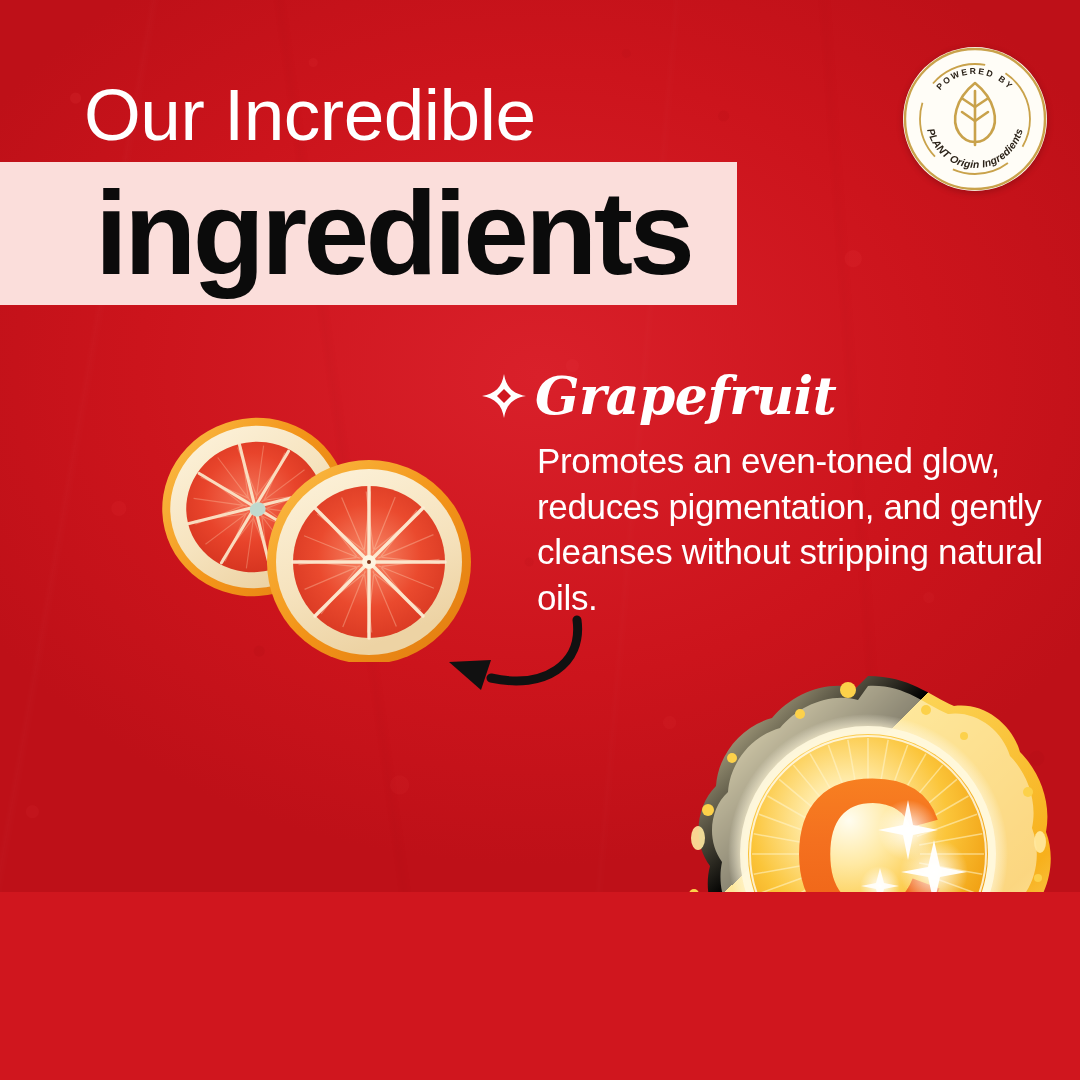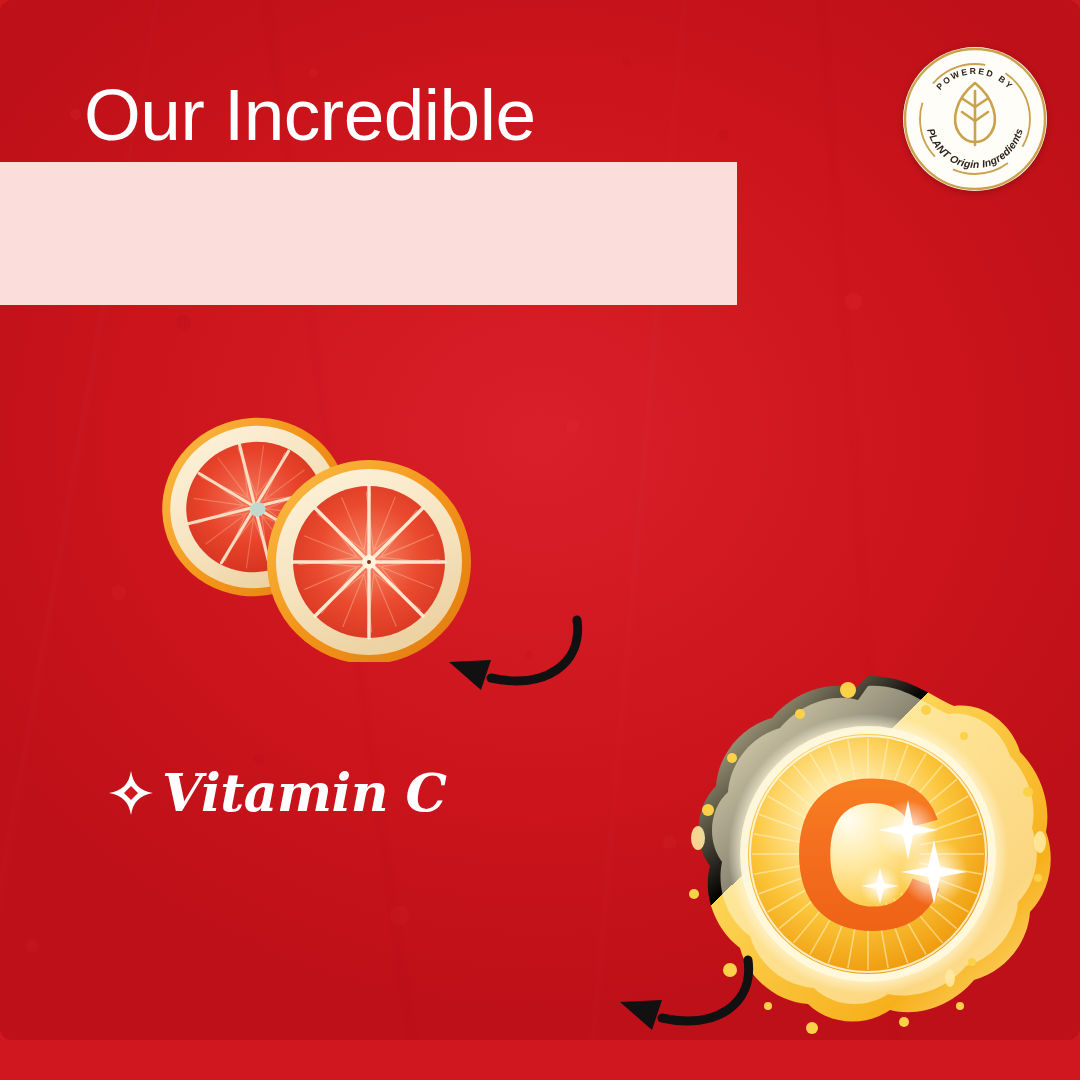--- a/index.html
+++ b/index.html
@@ -6,25 +6,24 @@
   html,body { width:1080px; height:1080px; overflow:hidden; }
   body {
     font-family:"Liberation Sans", sans-serif;
     background:#D0161E;
     position:relative;
   }
 
   
   #poster {
     position:absolute; inset:0;
-    width:1080px; height:1040px;
+    width:1080px; height:892px;
     overflow:hidden;
     background:
       radial-gradient(ellipse 60% 55% at 50% 42%, #D9202A 0%, #CC141C 62%, #BE1018 100%);
-    border-radius: 12px;
   }
   .bg-texture {
     position:absolute; inset:0;
     opacity:.5;
     background-image:
       radial-gradient(circle at 7% 11%, rgba(255,90,90,.20) 0 5px, transparent 6px),
       radial-gradient(circle at 17% 31%, rgba(150,8,14,.22) 0 7px, transparent 8px),
       radial-gradient(circle at 29% 7%, rgba(255,90,90,.14) 0 4px, transparent 5px),
       radial-gradient(circle at 41% 22%, rgba(150,8,14,.18) 0 9px, transparent 10px),
       radial-gradient(circle at 53% 41%, rgba(255,90,90,.12) 0 6px, transparent 7px),
@@ -116,20 +115,21 @@
 
 <div id="poster">
 
   <div class="bg-texture"></div>
   <div class="bg-streaks"></div>
 
   <div class="headline-top">Our Incredible</div>
 
   <div class="banner"></div>
 
+  <div class="headline-bold">ingredients</div>
 
   <div class="badge">
     <div class="badge-disc"></div>
     <svg viewBox="0 0 144 144">
       <defs>
         <path id="arcTop" d="M 27,72 A 45,45 0 0 1 117,72"></path>
         <path id="arcBot" d="M 23,72 A 49,49 0 0 0 121,72"></path>
       </defs>
       <circle cx="72" cy="72" r="70" fill="none" stroke="#C9A24B" stroke-width="2.4"></circle>
 
@@ -453,25 +453,28 @@
     </svg>
   </div>
 
   <div id="arrow-vitaminc" class="art">
     <svg viewBox="0 0 180 112">
       <path d="M 152 22 C 158 66, 120 92, 66 80" fill="none" stroke="#111111" stroke-width="9" stroke-linecap="round"></path>
       <path d="M 24 64 L 66 62 L 56 92 Z" fill="#111111"></path>
     </svg>
   </div>
 
-
-  <div id="vitaminc-text">
+  <div id="grapefruit-text">
     <div class="sec-title">
       <svg class="sparkle" width="46" height="46" viewBox="0 0 46 46">
         <path fill="#FFFFFF" d="M23 1 C25 14 32 21 45 23 C32 25 25 32 23 45
                                  C21 32 14 25 1 23 C14 21 21 14 23 1 Z"></path>
         <path fill="#D0161E" d="M23 16 L30 23 L23 30 L16 23 Z"></path>
       </svg>
-      <span>Vitamin C</span>
+      <span>Grapefruit</span>
     </div>
+    <div class="sec-body">Promotes an even-toned glow, reduces pigmentation, and gently cleanses without stripping natural oils.</div>
+  </div>
+
+  <div id="vitaminc-text">
   </div>
 
 </div>
 
 </body></html>

